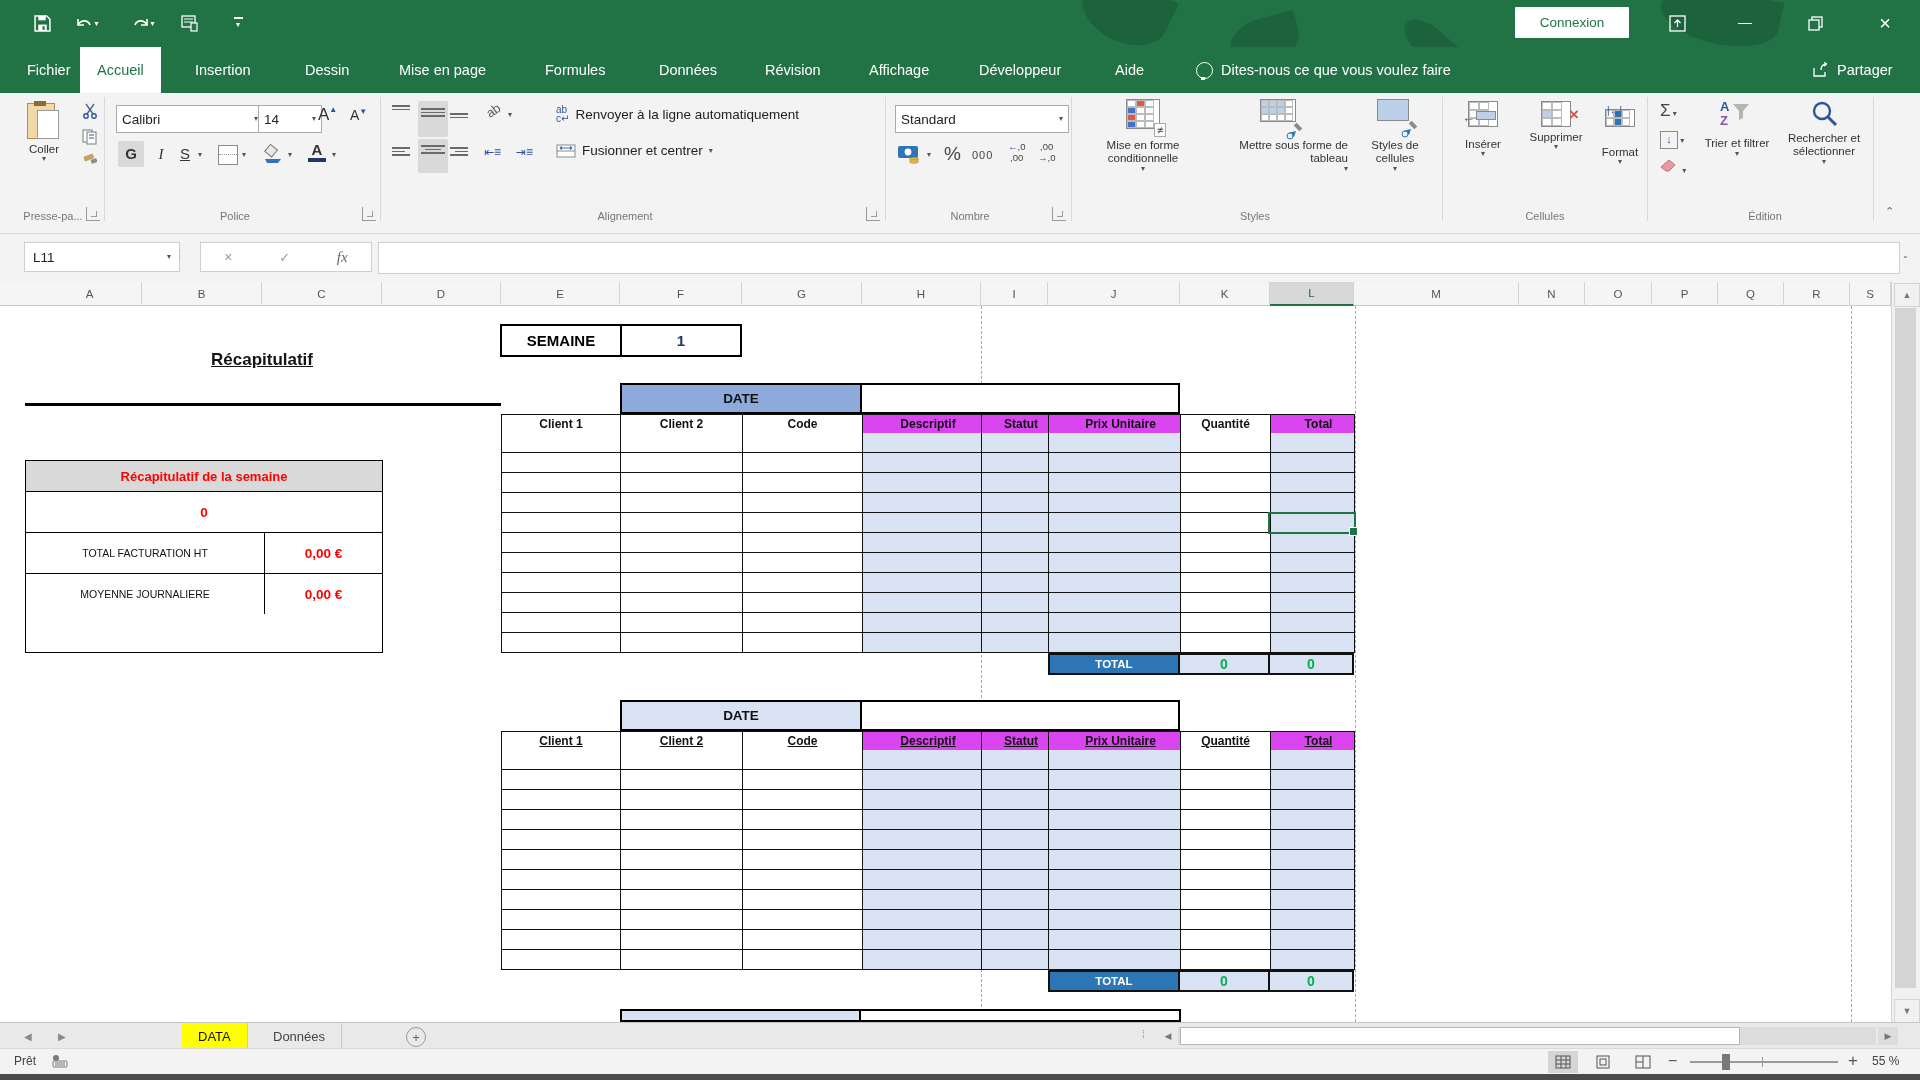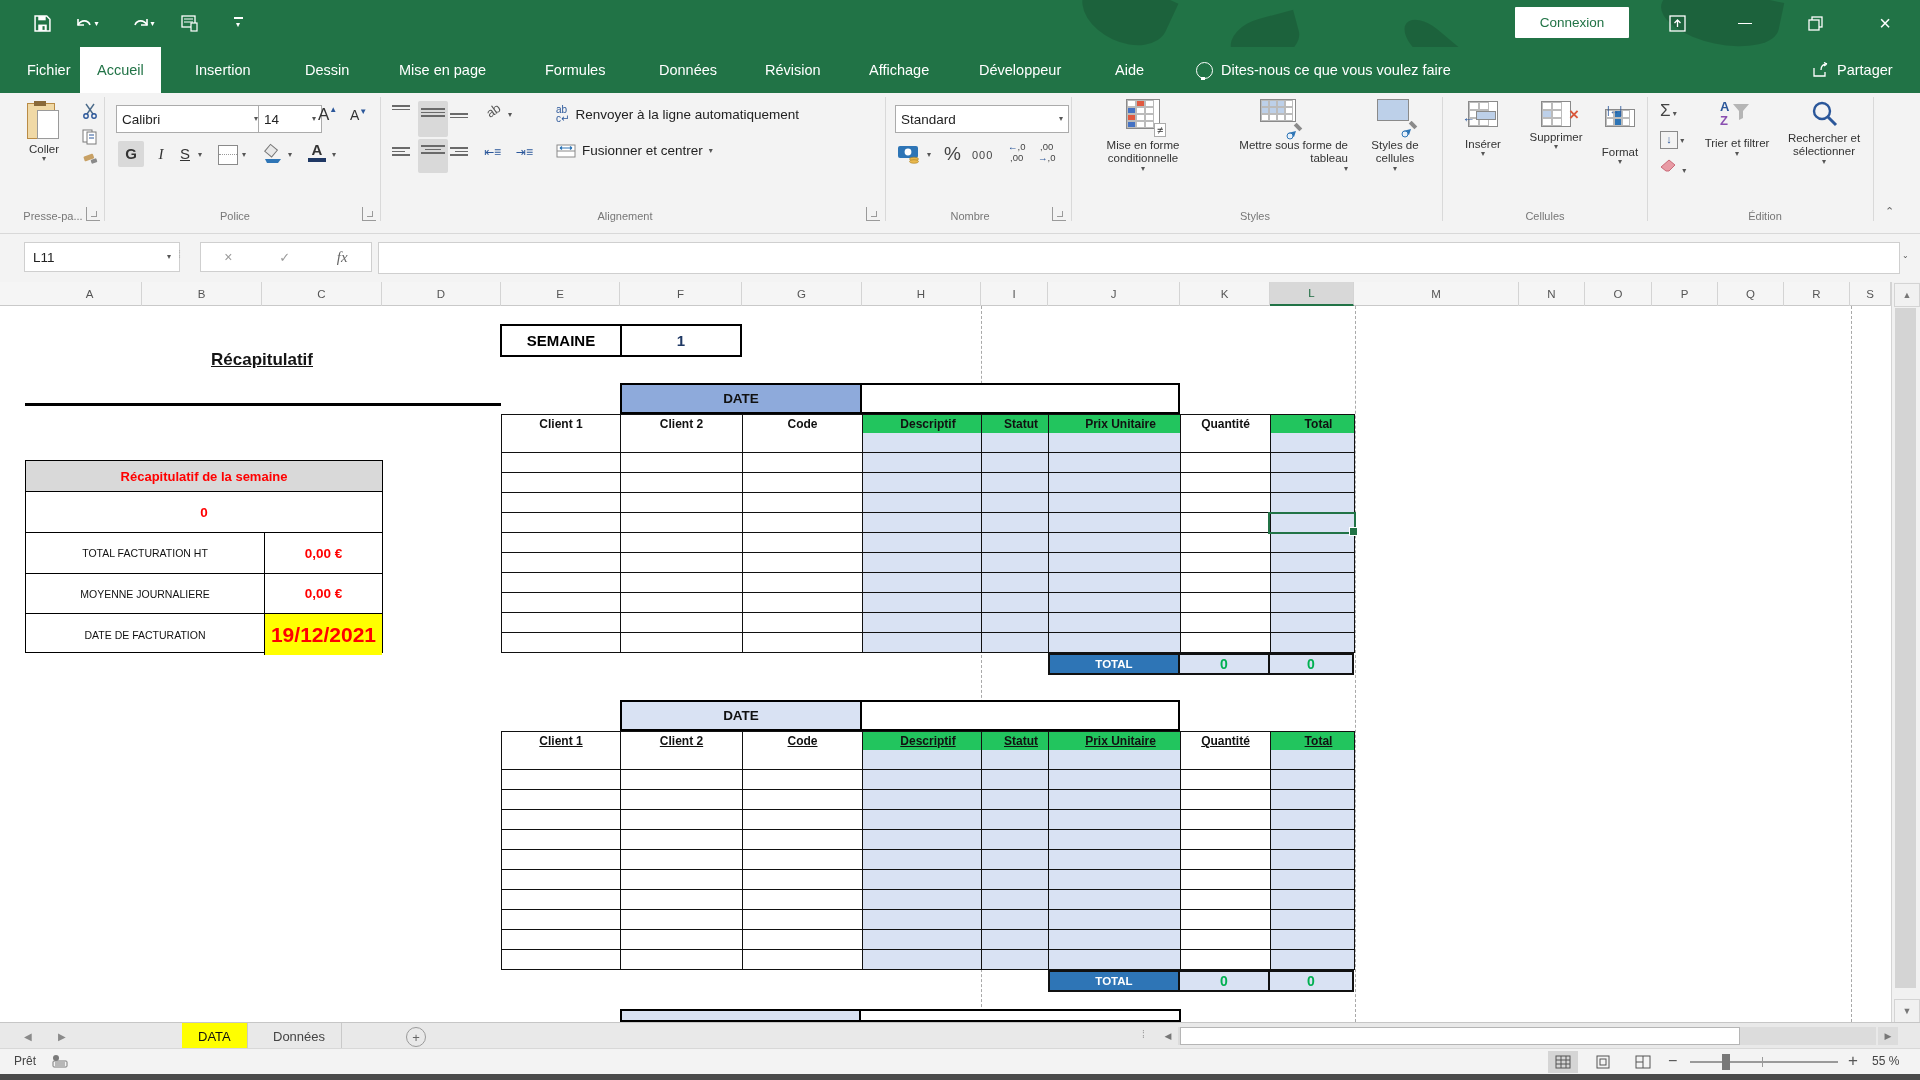--- a/index.html
+++ b/index.html
@@ -62,21 +62,21 @@
   #sumhead{background:#d9d9d9;border-bottom:1.5px solid #000;color:#FF0000;font-weight:bold;font-size:13px;display:flex;align-items:center;justify-content:center;}
   .sumrow{display:flex;border-bottom:1px solid #000;box-sizing:border-box;}
   .sumrow:last-child{border-bottom:none;}
   .sumlbl{width:238px;border-right:1px solid #000;display:flex;align-items:center;justify-content:center;font-size:10.5px;color:#111;}
   .sumval{flex:1;display:flex;align-items:center;justify-content:center;color:#FF0000;font-weight:bold;font-size:13.5px;}
   .sumval.date{background:#FFFF00;font-size:21px;}
   .wk-date{box-sizing:border-box;border:2.5px solid #000;display:flex;align-items:center;justify-content:center;font-weight:bold;font-size:13.5px;color:#111;}
   .wk-box{box-sizing:border-box;border:2.5px solid #000;background:#fff;}
   .hcell{box-sizing:border-box;border-right:1px solid #111;border-bottom:1.5px solid #111;display:flex;align-items:center;justify-content:center;
          font-weight:bold;font-size:12px;color:#111;background:#fff;height:19px;}
-  .hcell.blue{background:#22c55e;padding-left:12px;}
+  .hcell.blue{background:#d946ef;padding-left:12px;}
   .bcell{box-sizing:border-box;border-right:1px solid #111;border-bottom:1px solid #111;height:20px;background:#fff;}
   .bcell.lav{background:#D9E2F3;}
   .wk-headrow,.wk-body{position:absolute;border-left:1.5px solid #111;box-sizing:border-box;}
   .tot-cell{box-sizing:border-box;border:2px solid #111;display:flex;align-items:center;justify-content:center;}
   #selcell{border:2px solid #217346;box-sizing:border-box;}
   #selcell:after{content:"";position:absolute;right:-4px;bottom:-4px;width:7px;height:7px;background:#217346;border:1.5px solid #fff;}
   
   #vscroll{left:1891px;top:282px;width:29px;height:740px;background:#f1f1f1;border-left:1px solid #d4d4d4;}
   .varrow{left:1894px;width:24px;height:22px;background:#f1f1f1;border:1px solid #d4d4d4;display:flex;align-items:center;justify-content:center;color:#777;font-size:9px;}
   #vthumb{left:1895px;width:21px;background:#d4d4d4;}
@@ -556,24 +556,20 @@
         <div class="sumval">0</div>
       </div>
       <div class="sumrow" style="height:41px;">
         <div class="sumlbl">TOTAL FACTURATION HT</div>
         <div class="sumval">0,00 €</div>
       </div>
       <div class="sumrow" style="height:40px;">
         <div class="sumlbl">MOYENNE JOURNALIERE</div>
         <div class="sumval">0,00 €</div>
       </div>
-      <div class="sumrow" style="height:41px;">
-        <div class="sumlbl">DATE DE FACTURATION</div>
-        <div class="sumval date">19/12/2021</div>
-      </div>
     </div>
 
     <div class="abs box2" style="left:500px;top:18px;width:242px;height:33px;display:flex;">
       <div style="width:118px;border-right:2.5px solid #000;display:flex;align-items:center;justify-content:center;font-weight:bold;font-size:15px;">SEMAINE</div>
       <div style="flex:1;display:flex;align-items:center;justify-content:center;font-weight:bold;font-size:15px;color:#1F3864;">1</div>
     </div>
 
     <div id="wt1">
         <div class="abs wk-date" style="left:620px;top:77px;width:242px;height:31px;background:#8EAADB;">DATE</div>
         <div class="abs wk-box" style="left:860px;top:77px;width:320px;height:31px;"></div>

